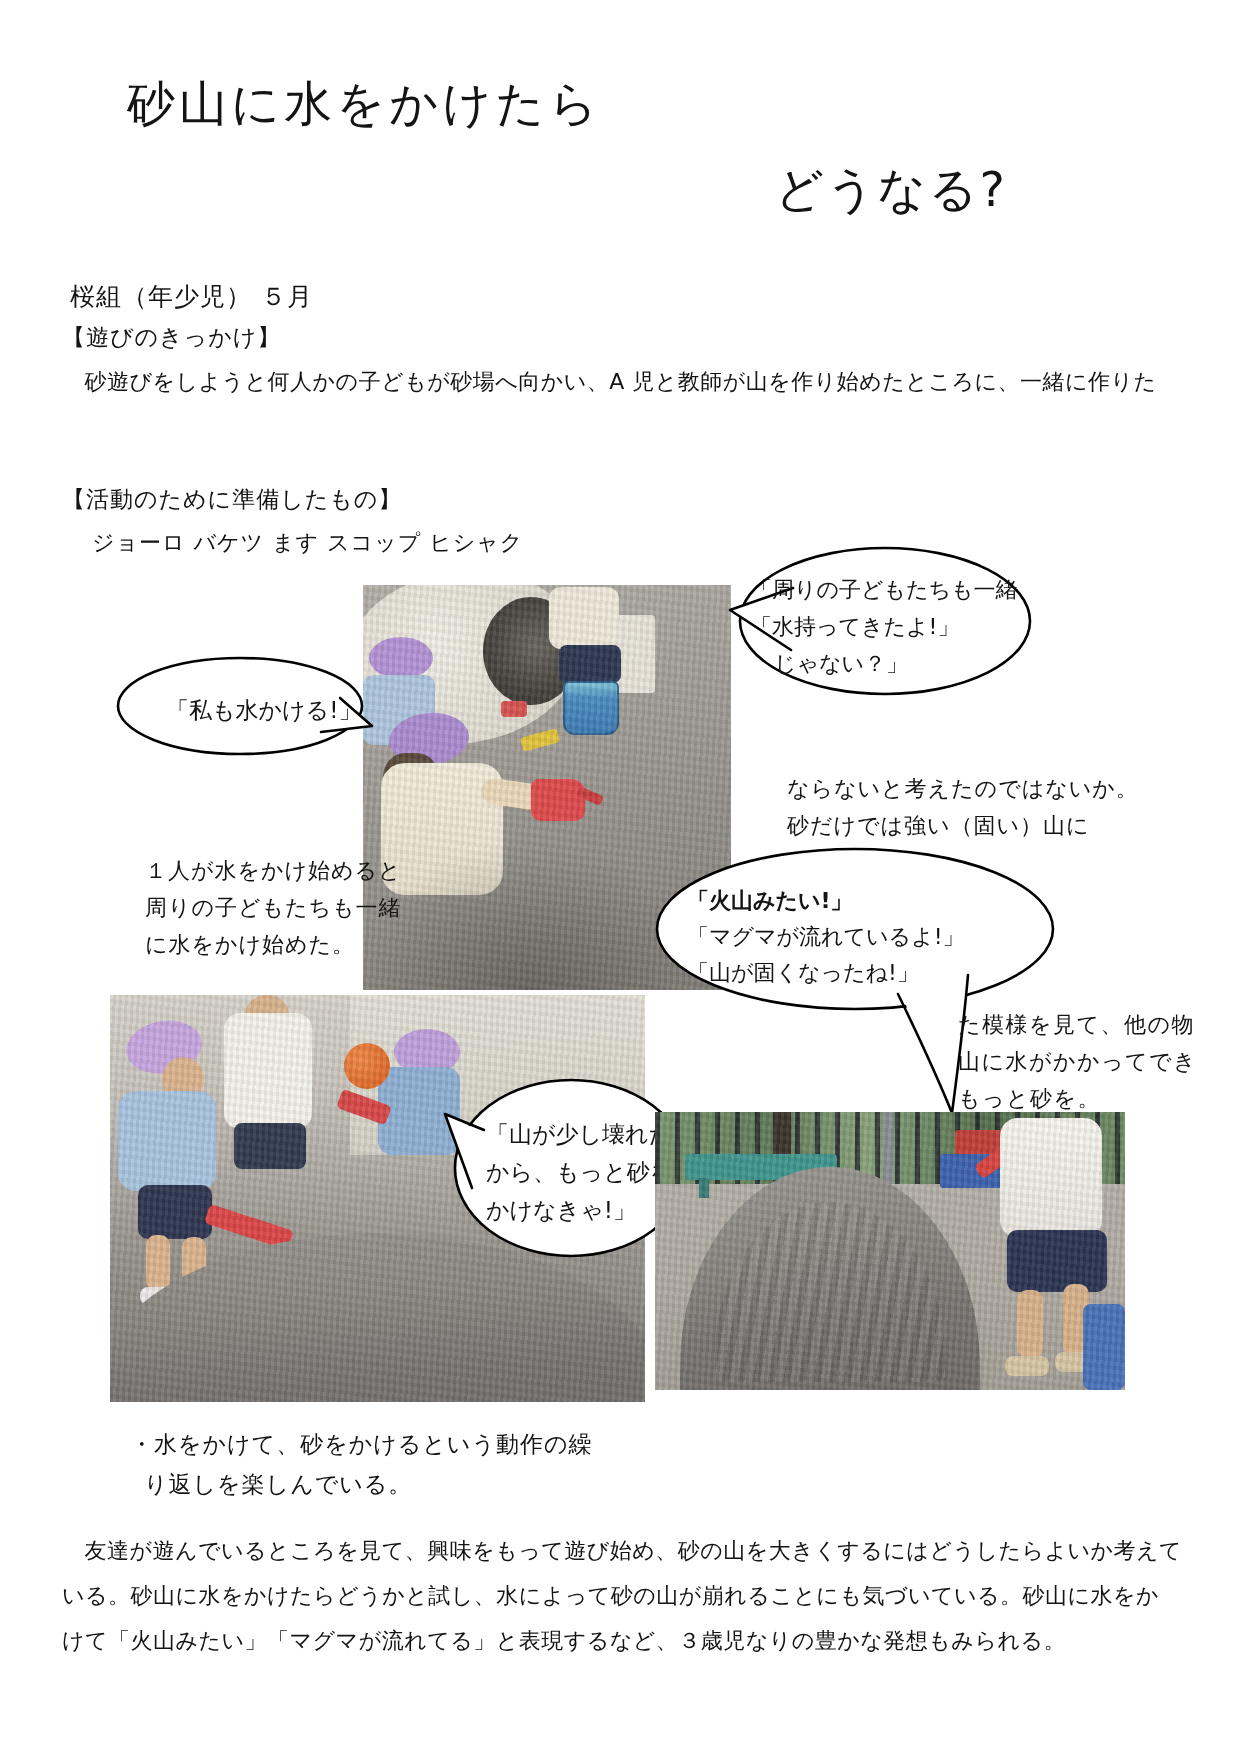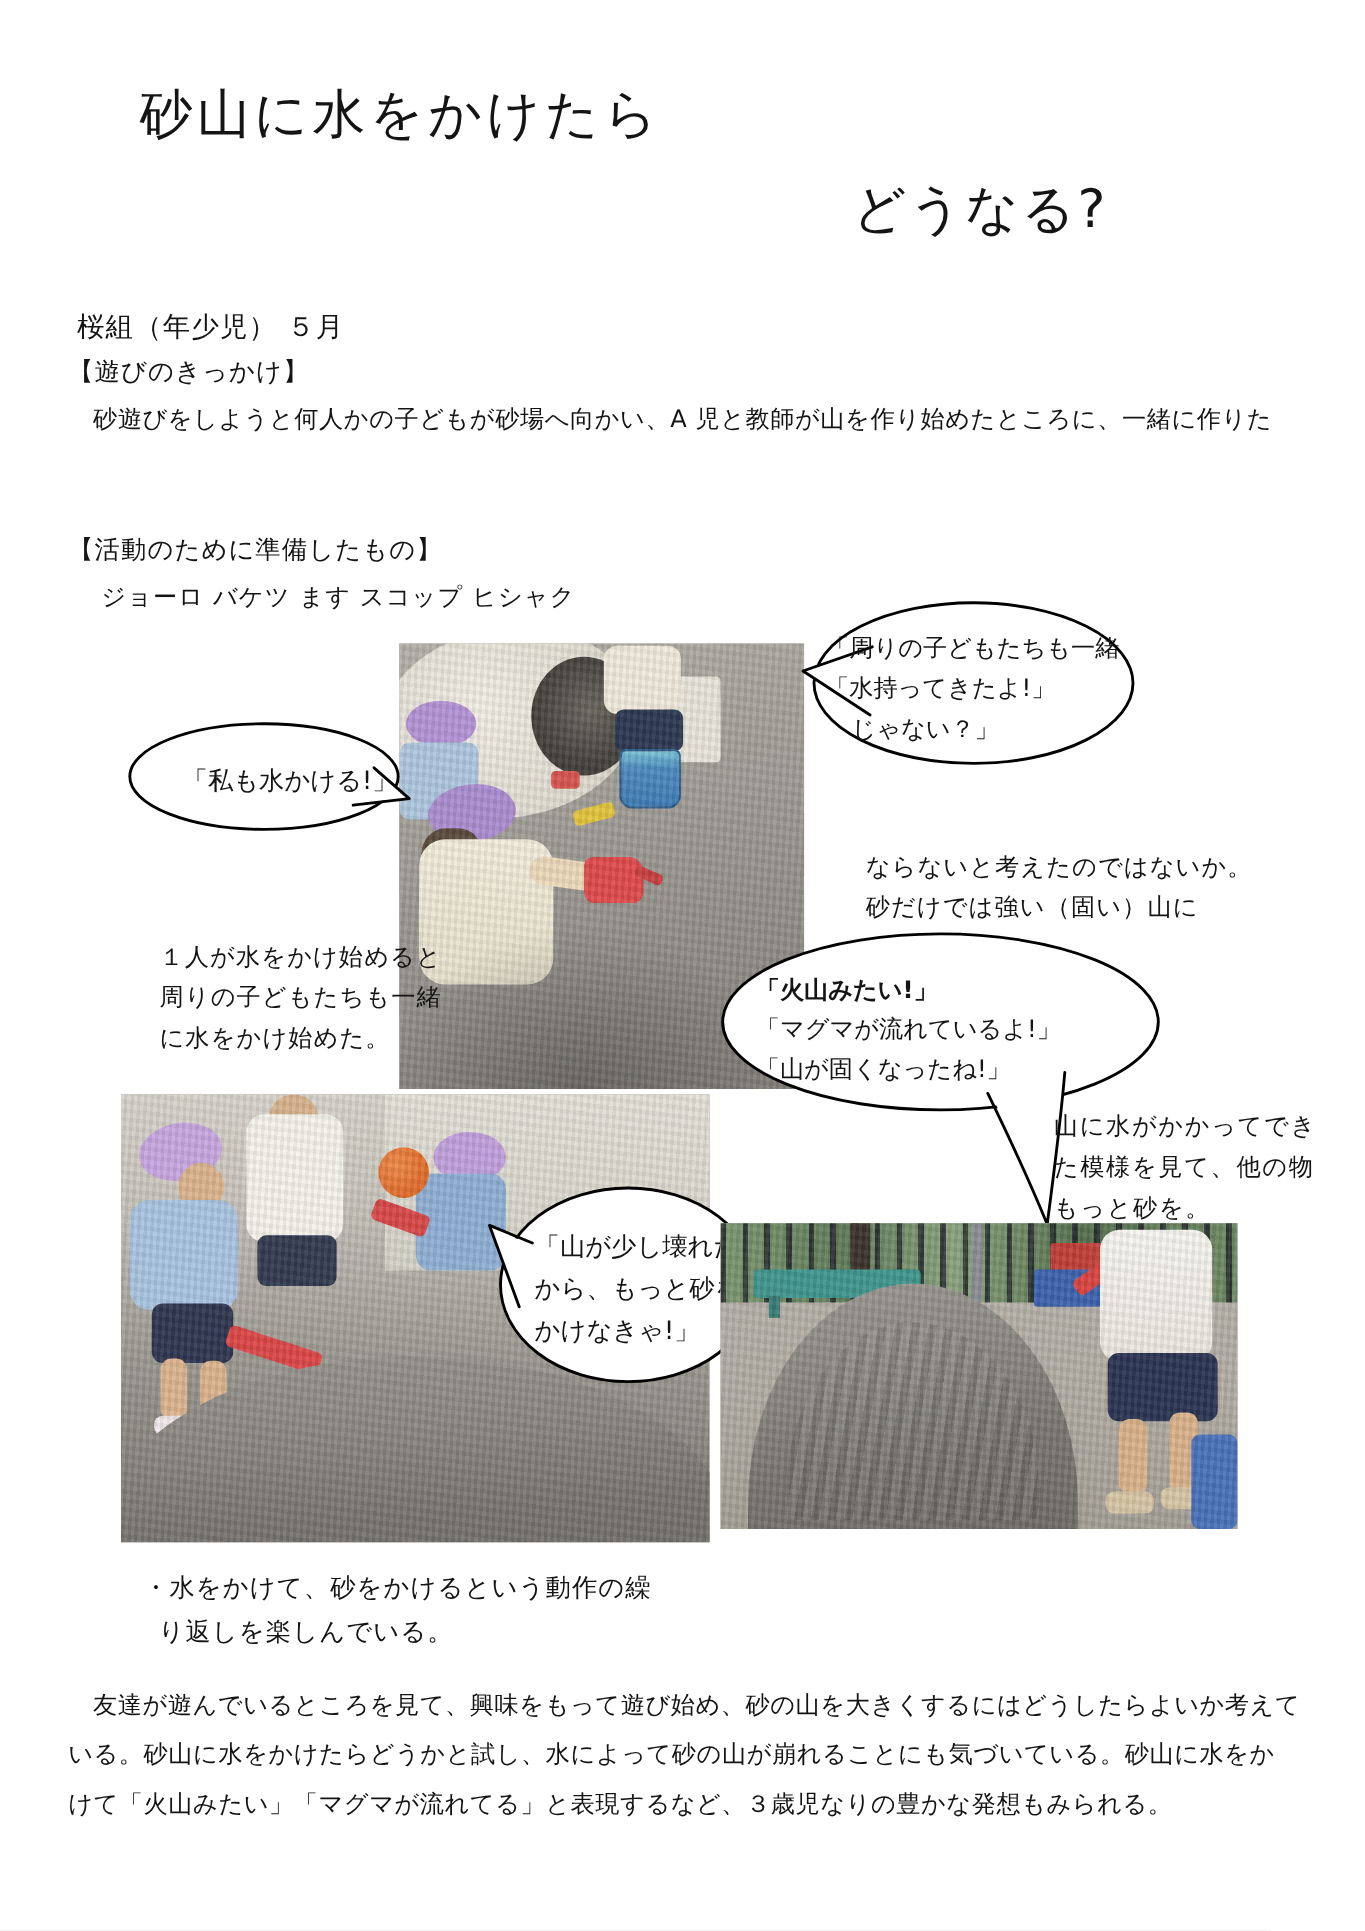--- a/index.html
+++ b/index.html
@@ -109,22 +109,22 @@
     <path d="M250,150 Q 282,220 302,271 Q 314,180 317,135 Z" fill="#ffffff" stroke="none"></path>
     <path d="M248,152 Q 282,222 302,271 M302,271 Q 314,180 318,133" fill="none" stroke="#000" stroke-width="2.6" stroke-linejoin="round" stroke-linecap="round"></path>
   </svg>
   <div class="abs bubble-text" style="left:687px; top:883px;">
     <div class="txt ln" style="line-height:36px;font-weight:bold;">「火山みたい!」</div>
     <div class="txt ln" style="line-height:36px;">「マグマが流れているよ!」</div>
     <div class="txt ln" style="line-height:36px;">「山が固くなったね!」</div>
   </div>
 
   <div class="abs note" style="left:958px; top:1006px; letter-spacing:1.5px;">
+    <div class="txt ln">た模様を見て、他の物</div>
     <div class="txt ln">山に水がかかってでき</div>
-    <div class="txt ln">た模様を見て、他の物</div>
     <div class="txt ln">もっと砂を。</div>
   </div>
 
   <div class="photo" style="left:110px; top:995px; width:535px; height:407px;">
     <div class="ph-shape" style="inset:0; background:linear-gradient(180deg,#d8d4cb 0%,#c9c5bc 22%,#b3afa7 40%,#9d9992 58%,#8a8780 78%,#7b7872 100%);"></div>
     <div class="ph-shape" style="left:240px; top:0; width:295px; height:160px; background:linear-gradient(180deg,#e3e0d7 0%,#d4d1c6 100%);"></div>
     <div class="ph-shape" style="left:16px; top:26px; width:76px; height:52px; border-radius:50%; transform:rotate(-10deg); background:#c7a6e0;"></div>
     <div class="ph-shape" style="left:52px; top:62px; width:42px; height:44px; border-radius:50%; background:#dcb48e;"></div>
     <div class="ph-shape" style="left:8px; top:96px; width:98px; height:100px; border-radius:18px; background:#a9c4e0;"></div>
     <div class="ph-shape" style="left:28px; top:190px; width:74px; height:54px; border-radius:10px; background:#2e3650;"></div>

